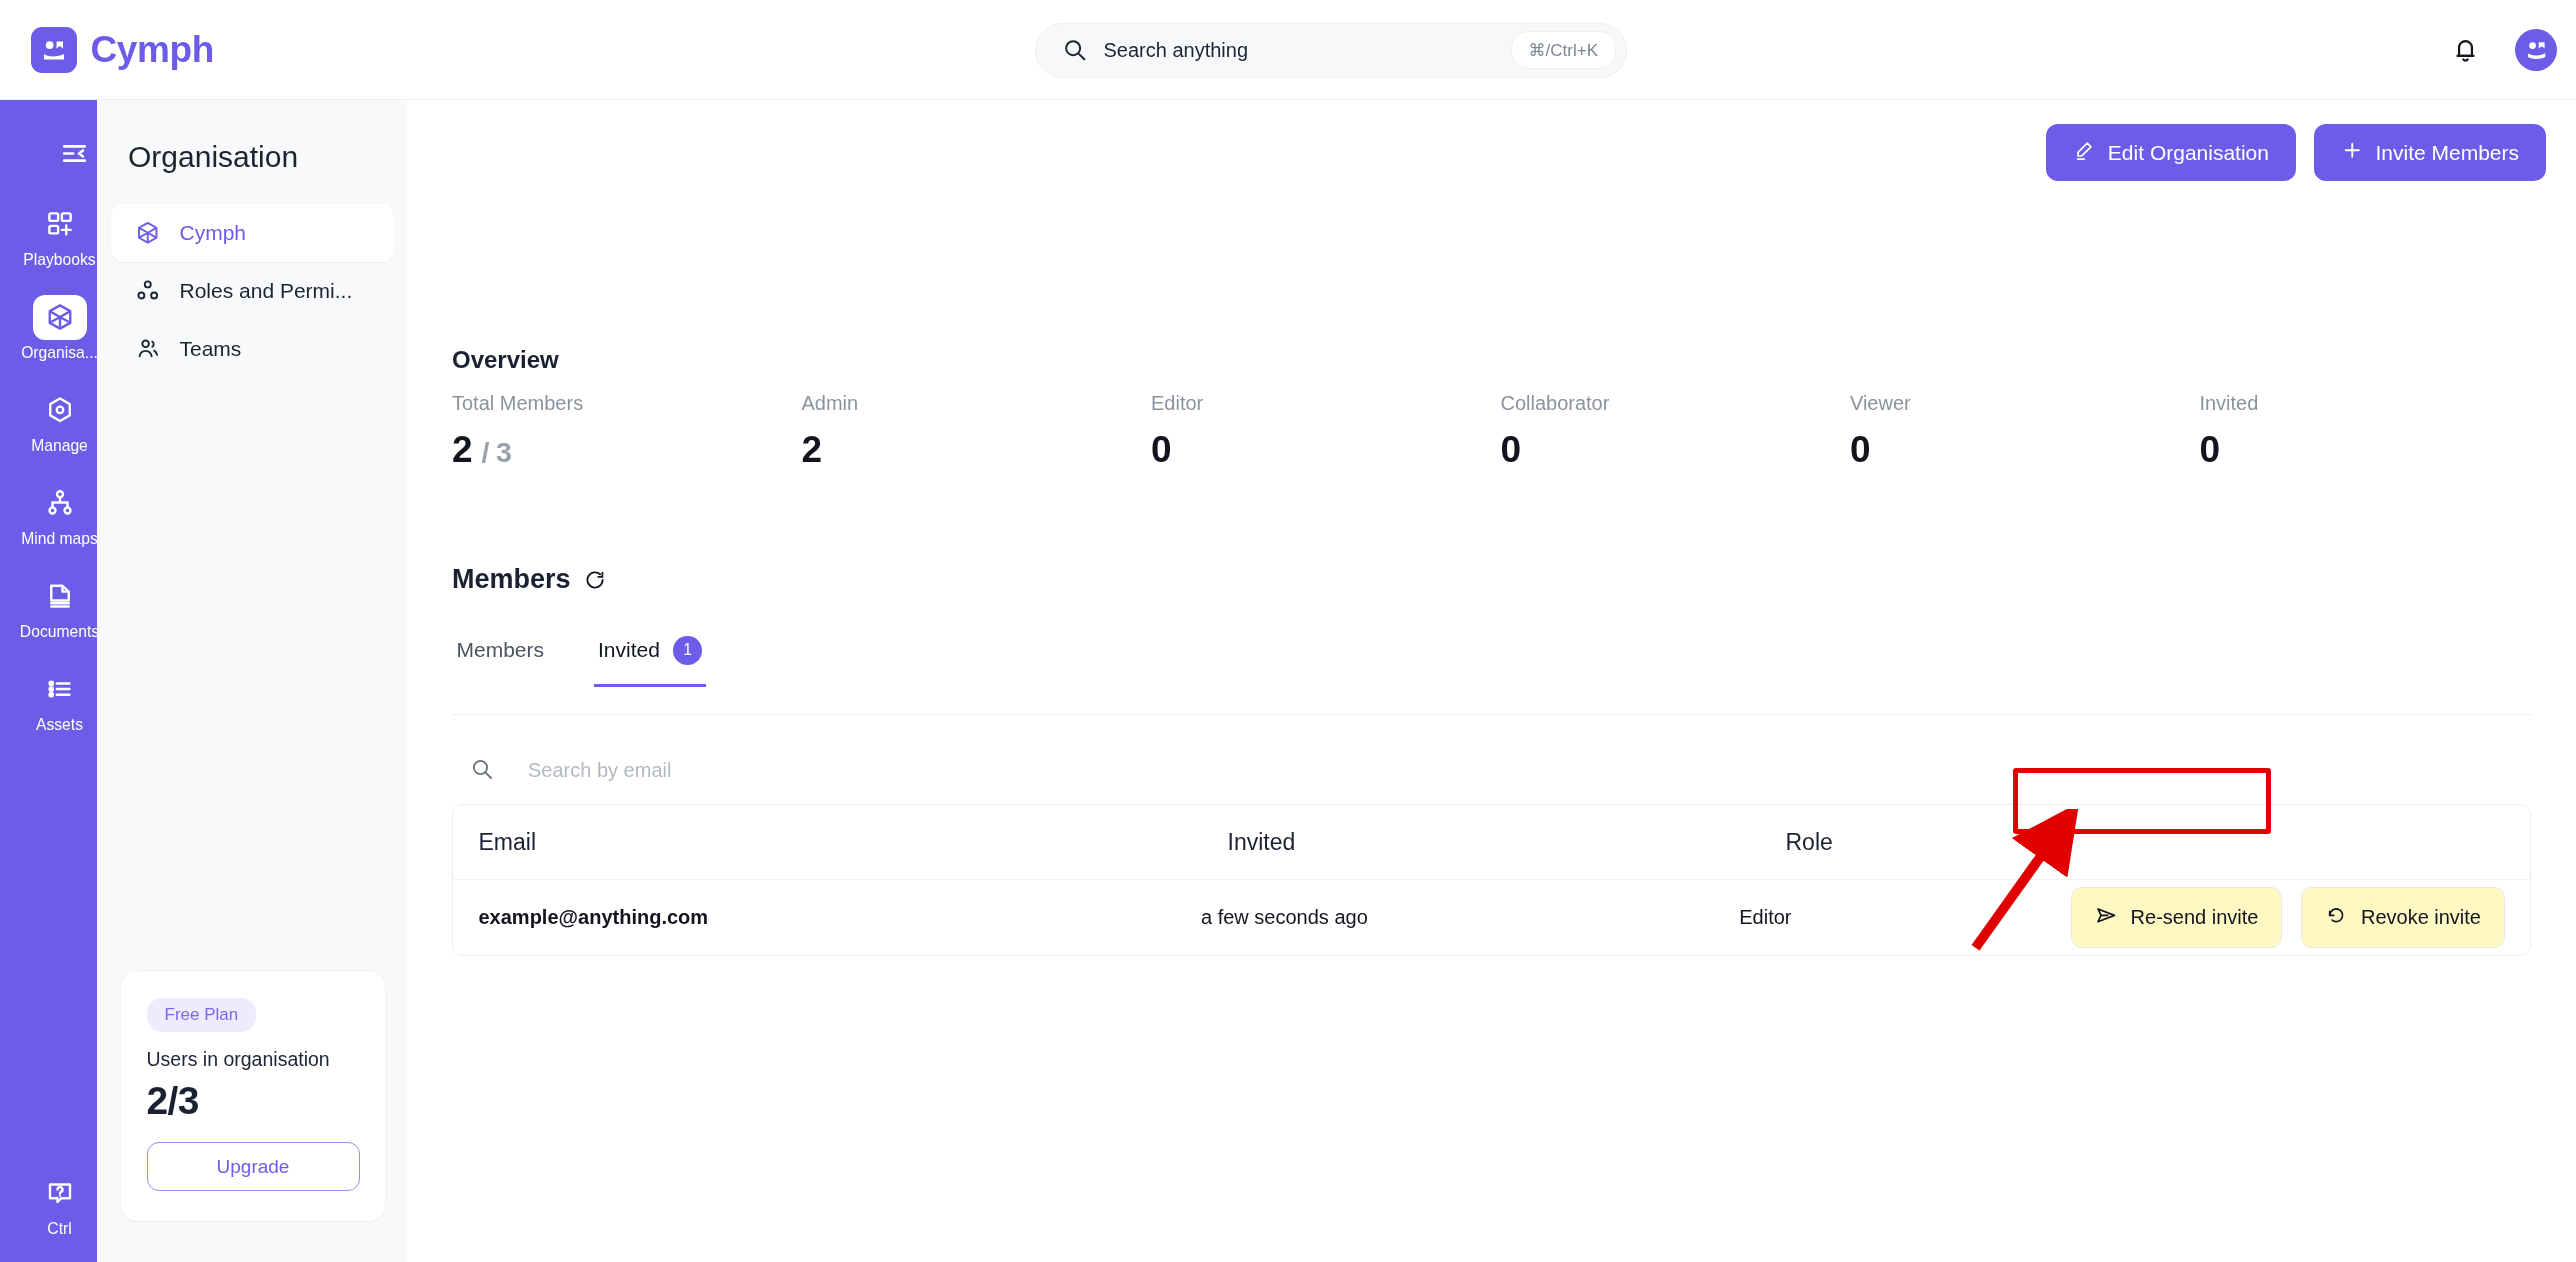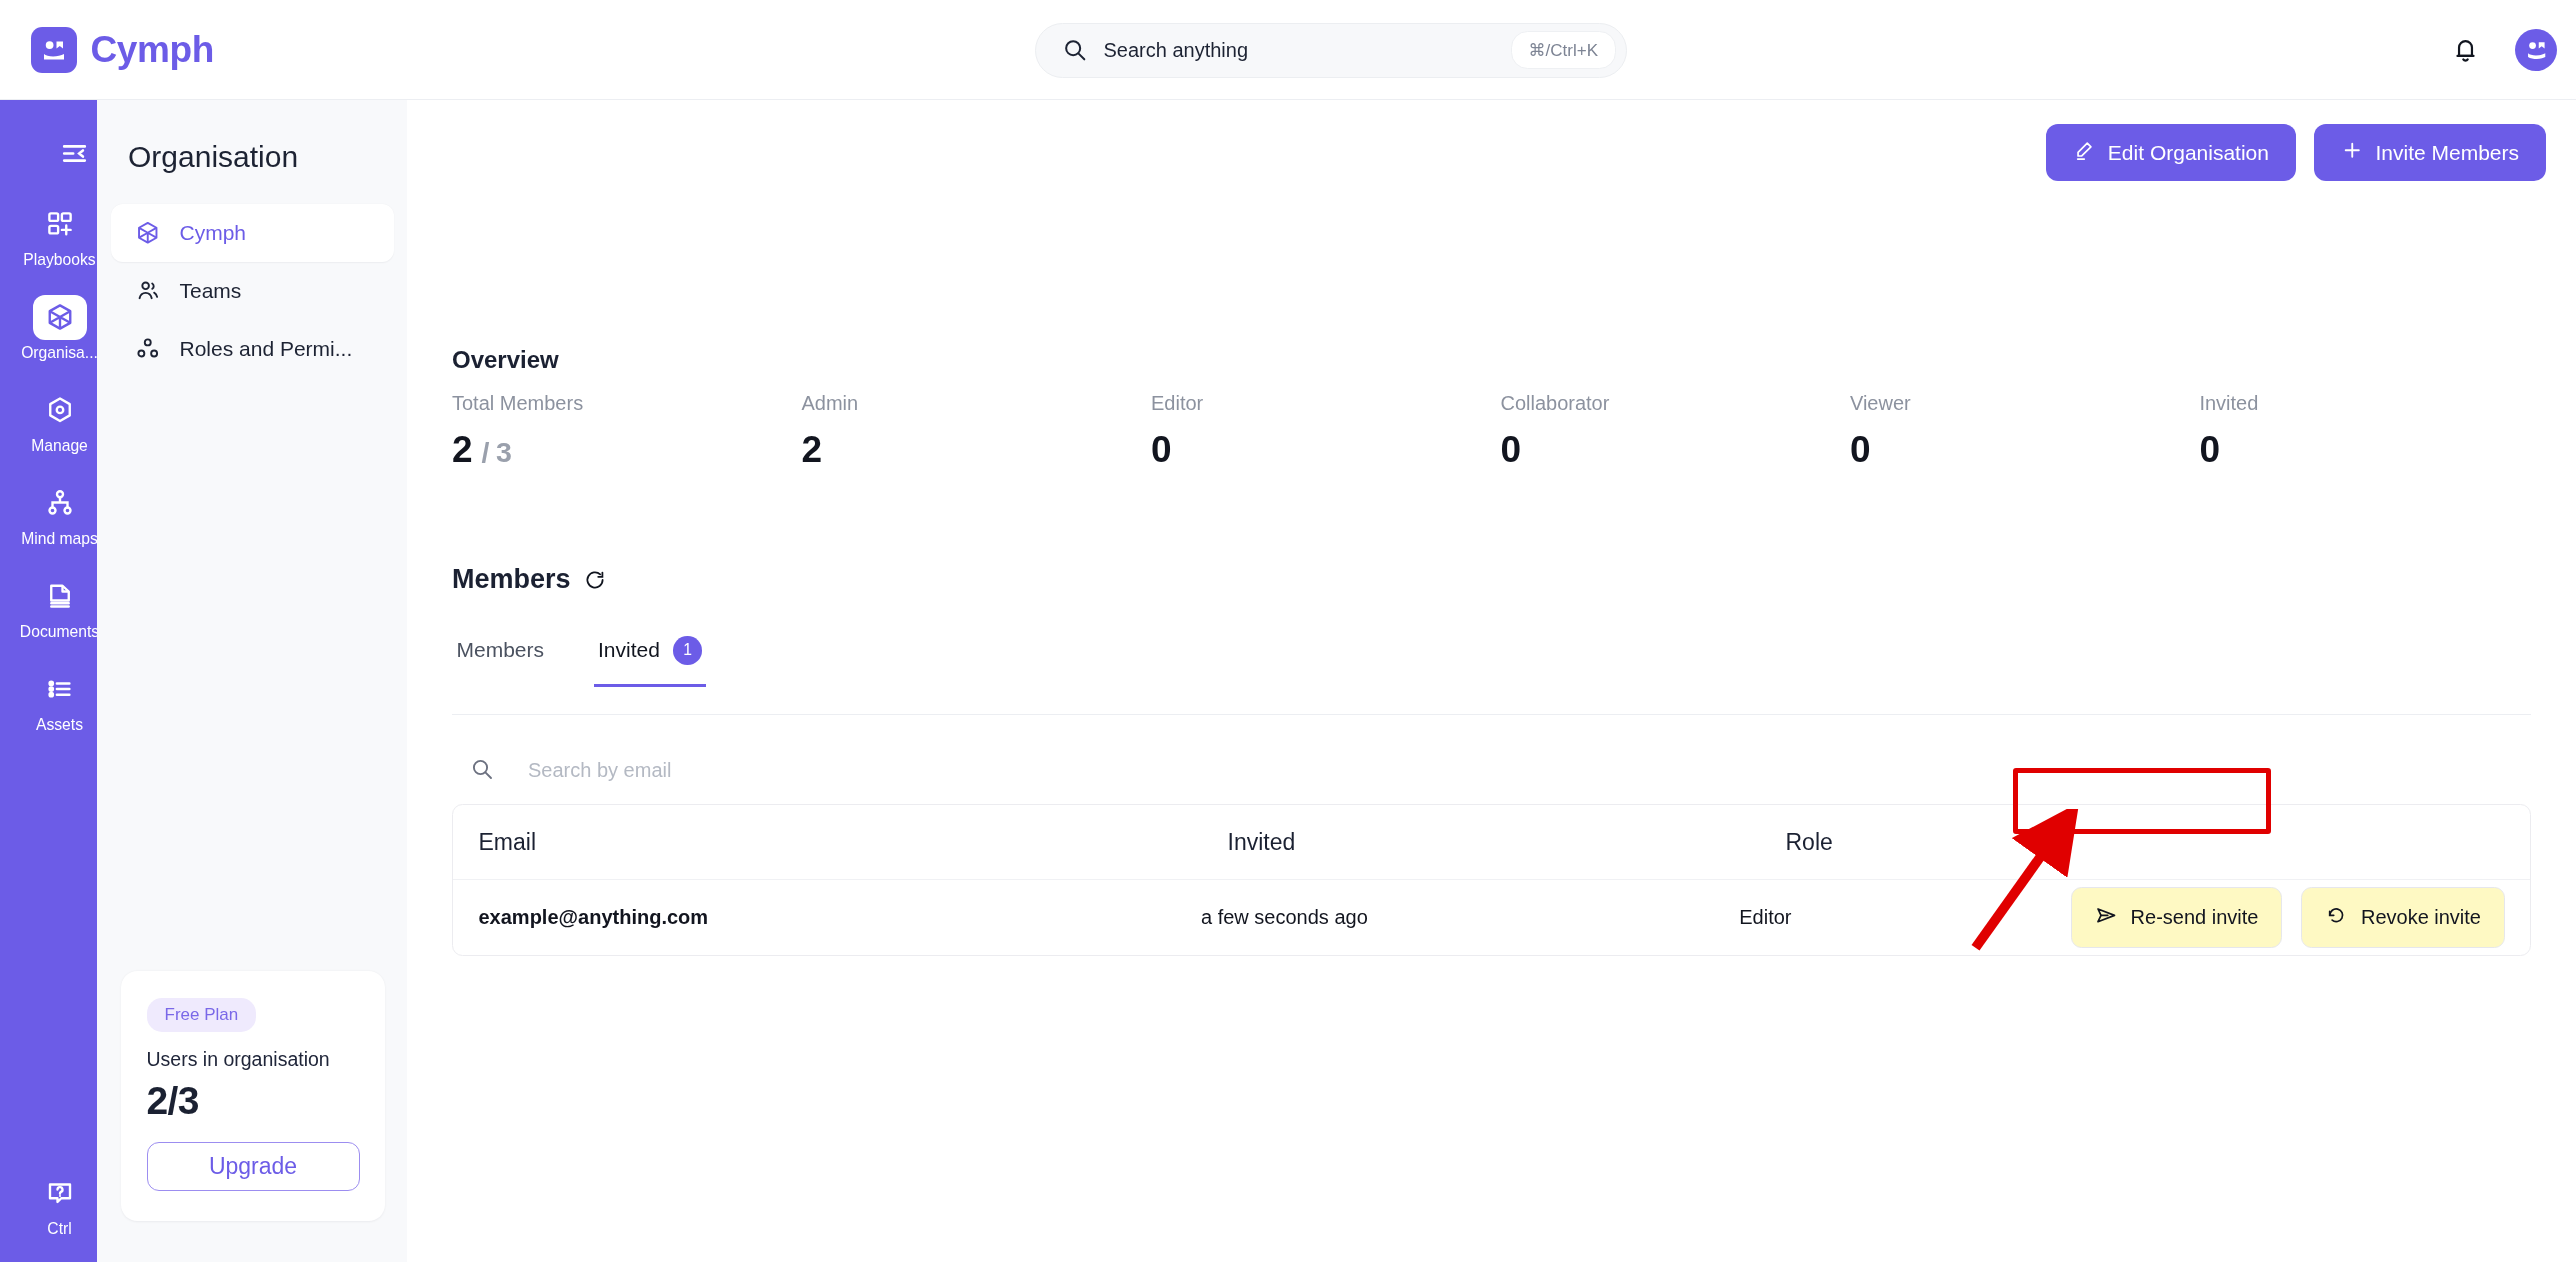--- a/index.html
+++ b/index.html
@@ -85,21 +85,21 @@
     box-shadow:0 0.7px 2.2px rgba(20,25,40,.06);
   }
   .plan-badge {
     display:inline-block; background:#efeafd; color:#7a68e8; font-size:17px;
     padding:6.7px 18px; border-radius:15px;
   }
   .plan-sub { font-size:19.5px; color:#20263a; margin-top:16.5px; }
   .plan-count { font-size:39px; font-weight:700; color:#1b2132; margin-top:7.5px; letter-spacing:-0.7px; }
   .plan-btn {
     margin-top:19.5px; width:100%; height:49px; border:0.7px solid #9c8df0;
-    border-radius:12px; background:#ffffff; color:#6c5ce7; font-size:23px;
+    border-radius:12px; background:#ffffff; color:#6c5ce7; font-size:19px;
     font-family:inherit; cursor:pointer;text-align:center;
   }
 
   
   .main { position:absolute; left:407px; top:100px; width:2169px; height:1163px; background:#ffffff; }
 
   .actions { position:absolute; right:30px; top:24px; display:flex; gap:18px; }
   .btn-primary {
     display:flex; align-items:center; gap:12px; height:57px; padding:0 27px;
     background:#6c5ce7; color:#fff; border:none; border-radius:12px;
@@ -308,38 +308,38 @@
           <svg width="25.5" height="25.5" viewBox="0 0 24 24" fill="none" stroke="#6c5ce7" stroke-width="1.8" stroke-linejoin="round">
             <path d="M12 2.7l8.2 4.6v9.4L12 21.3 3.8 16.7V7.3z"></path>
             <path d="M3.9 7.4L12 12l8.1-4.6M12 12v9.2M12 12L3.9 16.6M12 12l8.1 4.6"></path>
           </svg>
         </span>
         <span>Cymph</span>
       </div>
 
       <div class="panel-item">
         <span class="pi-icon">
+          <svg width="25.5" height="25.5" viewBox="0 0 24 24" fill="none" stroke="#1d2333" stroke-width="1.8">
+            <circle cx="12" cy="6" r="2.8"></circle>
+              <circle cx="6" cy="16.5" r="2.8"></circle>
+              <circle cx="18" cy="16.5" r="2.8"></circle>
+          </svg>
+        </span>
+        <span>Roles and Permi...</span>
+      </div>
+
+      <div class="panel-item">
+        <span class="pi-icon">
           <svg width="25.5" height="25.5" viewBox="0 0 24 24" fill="none" stroke="#1d2333" stroke-width="1.8" stroke-linecap="round">
             <circle cx="10" cy="7.4" r="3.1"></circle>
             <path d="M4.3 19c.7-3.2 3-5 5.7-5s5 1.8 5.7 5"></path>
             <path d="M16.2 5.2a3 3 0 0 1 .1 5M18 13.8c1.5.8 2.4 2.2 2.8 4"></path>
           </svg>
         </span>
         <span>Teams</span>
-      </div>
-
-      <div class="panel-item">
-        <span class="pi-icon">
-          <svg width="25.5" height="25.5" viewBox="0 0 24 24" fill="none" stroke="#1d2333" stroke-width="1.8">
-            <circle cx="12" cy="6" r="2.8"></circle>
-              <circle cx="6" cy="16.5" r="2.8"></circle>
-              <circle cx="18" cy="16.5" r="2.8"></circle>
-          </svg>
-        </span>
-        <span>Roles and Permi...</span>
       </div>
     </div>
 
     <div class="plan-card">
       <span class="plan-badge">Free Plan</span>
       <div class="plan-sub">Users in organisation</div>
       <div class="plan-count">2/3</div>
       <button class="plan-btn">Upgrade</button>
     </div>
   </div>

